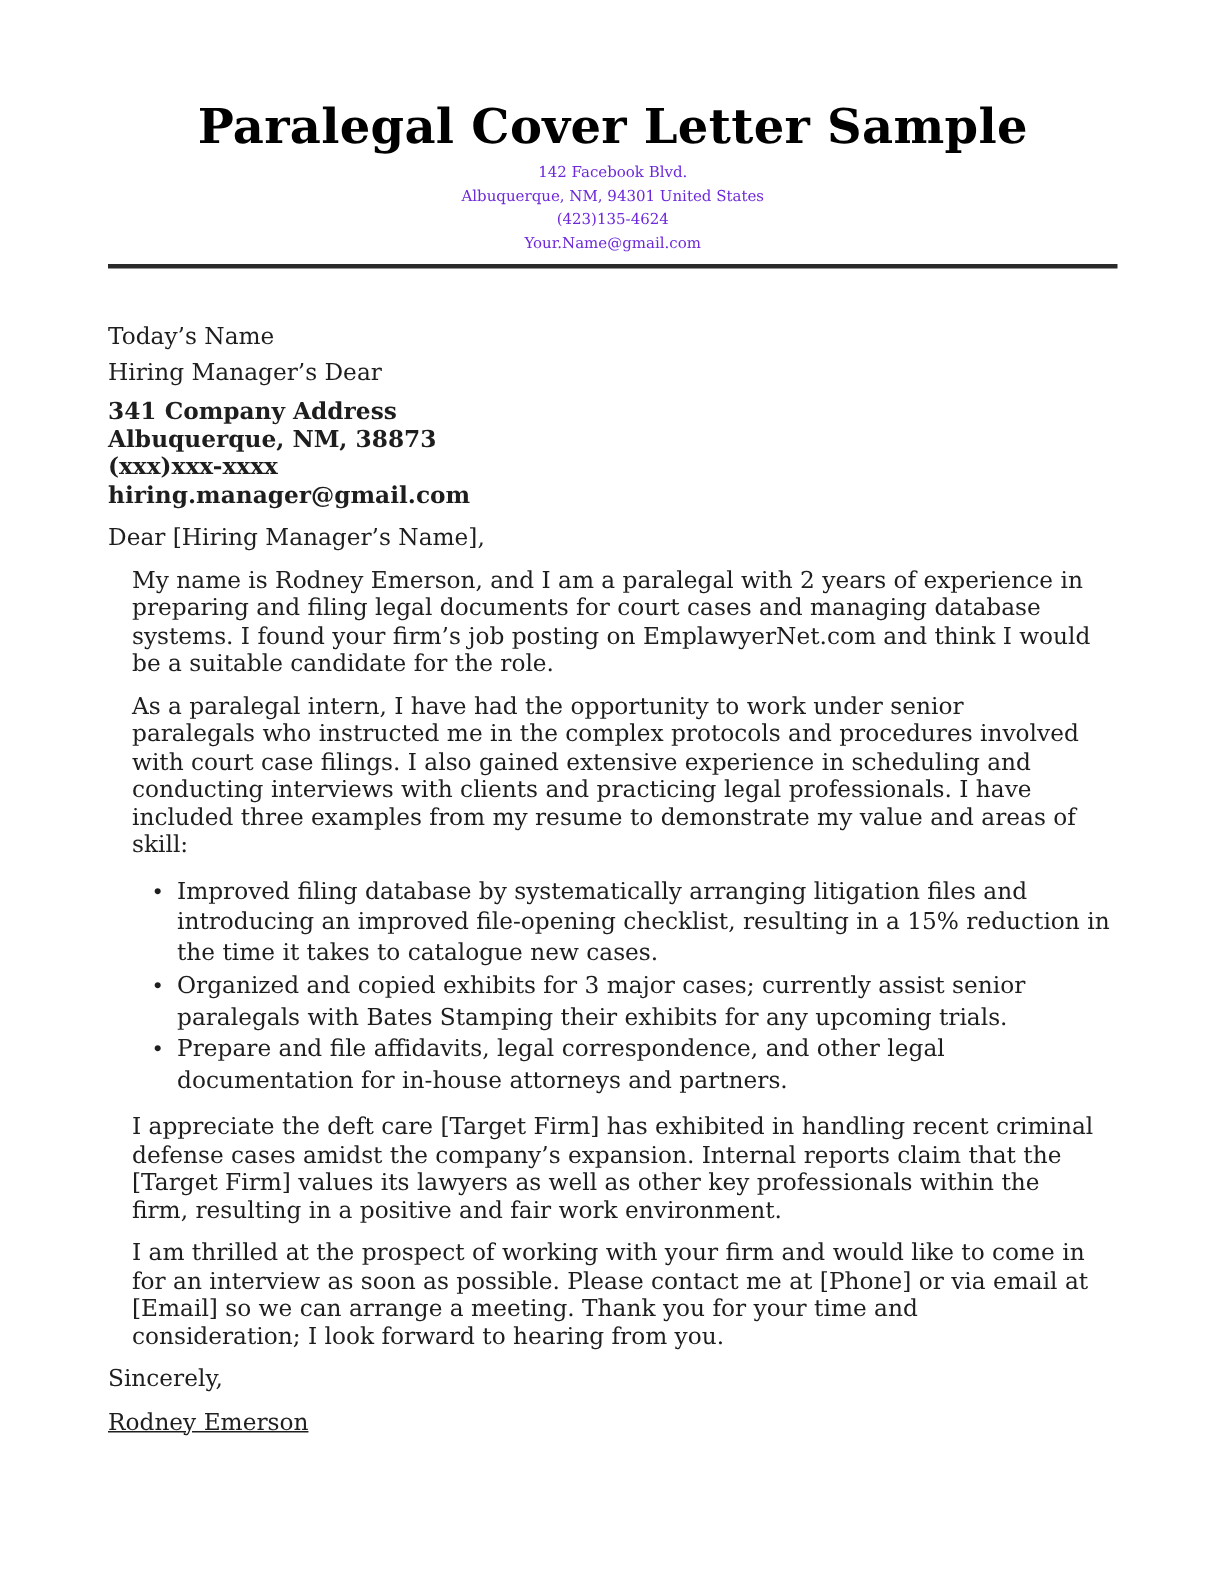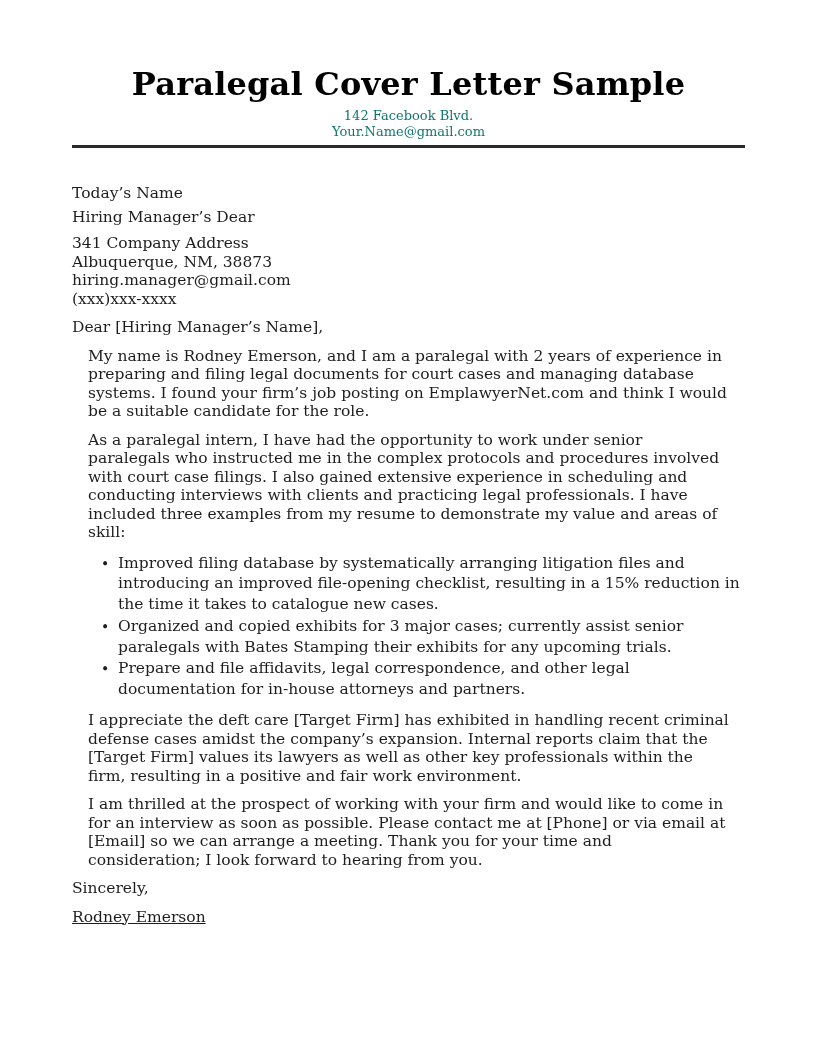--- a/index.html
+++ b/index.html
@@ -25,23 +25,23 @@
   }
   .letterhead-title {
     margin: 0 0 5px 0;
     font-size: 32px;
     line-height: 37px;
     font-weight: 700;
     color: #000000;
     letter-spacing: 0.2px;
   }
   .letterhead-contact div {
-    font-size: 13px;
+    font-size: 10px;
     line-height: 15.5px;
-    color: #0f766e;
+    color: #6d28d9;
   }
   .rule {
     border: none;
     height: 3px;
     background: #2a2a2a;
     margin: 6px 0 0 0;
   }
   
   .letter {
     margin-top: 36px;
@@ -49,20 +49,21 @@
     line-height: 18.5px;
   }
   .date-line {
     margin: 0 0 5px 0;
   }
   .recipient-name {
     margin: 0 0 8px 0;
   }
   .recipient-block {
     margin: 0 0 8px 0;
+    font-weight: bold;
   }
   .recipient-block div {
     line-height: 18.5px;
   }
   .salutation {
     margin: 10px 0;
   }
   .letter p.para {
     margin: 10px 16px;
   }
@@ -93,36 +94,38 @@
 </style>
 </head>
 <body>
 
 <div class="page">
 
   <div class="letterhead">
     <h1 class="letterhead-title">Paralegal Cover Letter Sample</h1>
     <div class="letterhead-contact">
       <div>142 Facebook Blvd.</div>
+      <div>Albuquerque, NM, 94301 United States</div>
+      <div>(423)135-4624</div>
       <div>Your.Name@gmail.com</div>
     </div>
     <hr class="rule">
   </div>
 
   <div class="letter">
 
     <p class="date-line">Today’s Name</p>
 
     <p class="recipient-name">Hiring Manager’s Dear</p>
 
     <div class="recipient-block">
       <div>341 Company Address</div>
       <div>Albuquerque, NM, 38873</div>
+      <div>(xxx)xxx-xxxx</div>
       <div>hiring.manager@gmail.com</div>
-      <div>(xxx)xxx-xxxx</div>
     </div>
 
     <p class="salutation">Dear [Hiring Manager’s Name],</p>
 
     <p class="para">My name is Rodney Emerson, and I am a paralegal with 2 years of experience in preparing and filing legal documents for court cases and managing database systems. I found your firm’s job posting on EmplawyerNet.com and think I would be a suitable candidate for the role.</p>
 
     <p class="para">As a paralegal intern, I have had the opportunity to work under senior paralegals who instructed me in the complex protocols and procedures involved with court case filings. I also gained extensive experience in scheduling and conducting interviews with clients and practicing legal professionals. I have included three examples from my resume to demonstrate my value and areas of skill:</p>
 
     <ul class="skill-list">
       <li>

